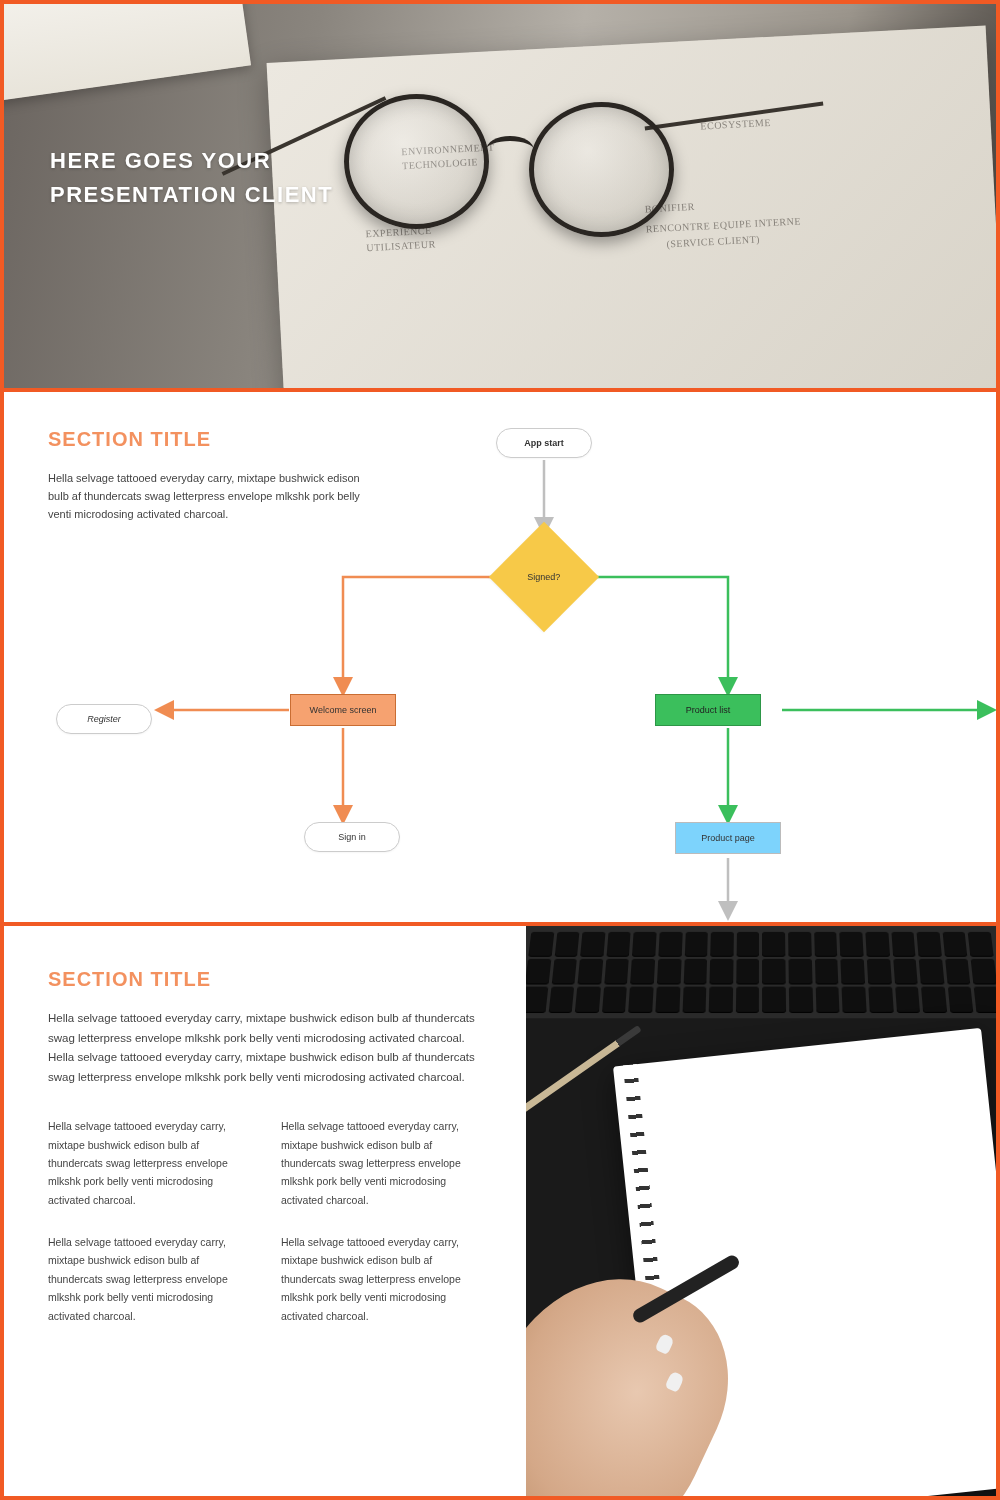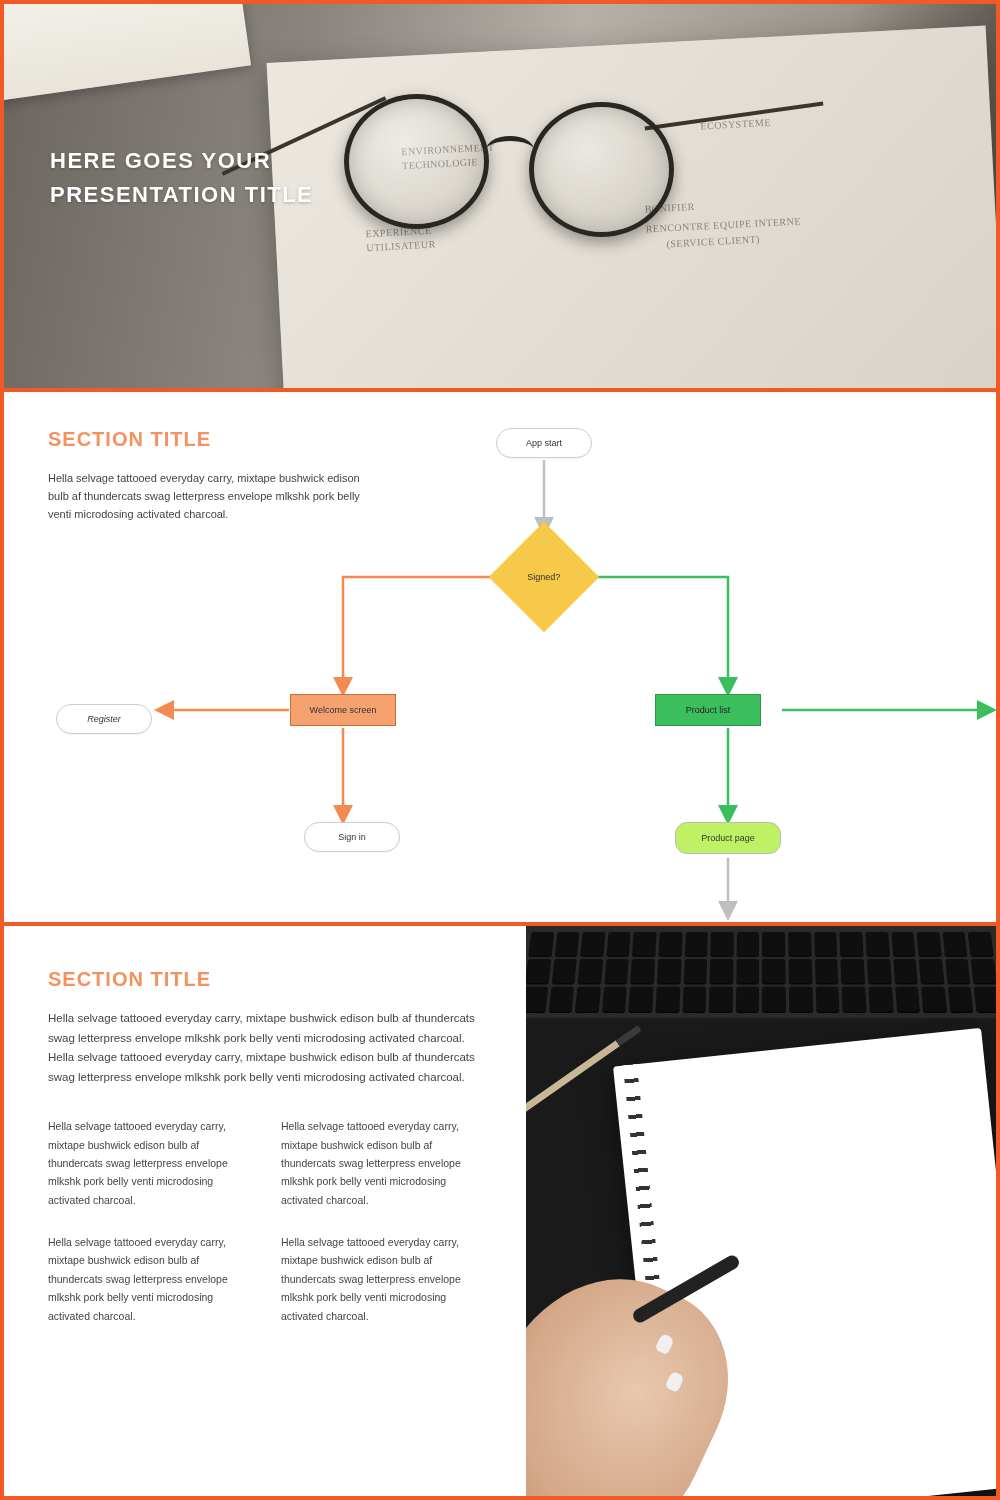--- a/index.html
+++ b/index.html
@@ -25,21 +25,21 @@
   
   .slide2 { background: #fff; height: 530px; position: relative; padding: 36px 44px; }
   .sec-title { color: #f3915f; font-size: 20px; font-weight: 700; letter-spacing: 1px; margin-bottom: 18px; }
   .sec-desc { color: #444; font-size: 11px; line-height: 1.65; max-width: 320px; }
   .flow { position: absolute; inset: 0; }
   .node { position: absolute; display: flex; align-items: center; justify-content: center; font-size: 9px; color: #333; }
   .pill { width: 96px; height: 30px; background: #fff; border: 1px solid #ccc; border-radius: 16px; box-shadow: 0 1px 2px rgba(0,0,0,.04); }
   .rect { width: 106px; height: 32px; border: 1px solid; }
   .rect.orange { background: #f6a270; border-color: #c96d33; }
   .rect.green { background: #3bbf5c; border-color: #2d9647; color: #222; }
-  .rect.white { background: #bef264; border-color: #bbb; border-radius: 12px; }
+  .rect.white { background: #7dd3fc; border-color: #bbb; }
   .diamond { width: 78px; height: 78px; background: #f7c948; transform: rotate(45deg); box-shadow: 0 1px 2px rgba(0,0,0,.06); }
   .diamond span { transform: rotate(-45deg); font-size: 9px; }
   svg.conn { position: absolute; inset: 0; width: 100%; height: 100%; pointer-events: none; }
 
   
   .slide3 { display: flex; height: 570px; }
   .slide3-text { background: #fff; flex: 1; padding: 42px 44px; }
   .lead { color: #444; font-size: 11.5px; line-height: 1.7; max-width: 430px; margin-bottom: 30px; }
   .cols { display: flex; gap: 32px; }
   .col { flex: 1; display: flex; flex-direction: column; gap: 24px; }
@@ -76,21 +76,21 @@
       <div class="glasses">
         <div class="temple l"></div>
           <div class="temple r"></div>
         <div class="lens left"></div>
           <div class="bridge"></div>
           <div class="lens right"></div>
       </div>
     </div>
     <div class="hero-title">
       <div>HERE GOES YOUR</div>
-      <div>PRESENTATION TITLE</div>
+      <div>PRESENTATION CLIENT</div>
     </div>
   </div>
 
   <div class="slide2">
     <div class="sec-title">SECTION TITLE</div>
     <div class="sec-desc">Hella selvage tattooed everyday carry, mixtape bushwick edison bulb af thundercats swag letterpress envelope mlkshk pork belly venti microdosing activated charcoal.</div>
 
     <div class="flow">
       <svg class="conn">
         <defs>
@@ -115,21 +115,21 @@
 
         <path d="M 339 336 L 339 428" stroke="#f08c52" stroke-width="2.5" fill="none" marker-end="url(#ao)"></path>
 
         <path d="M 778 318 L 988 318" stroke="#3bbf5c" stroke-width="2.5" fill="none" marker-end="url(#agr)"></path>
 
         <path d="M 724 336 L 724 428" stroke="#3bbf5c" stroke-width="2.5" fill="none" marker-end="url(#agr)"></path>
 
         <path d="M 724 466 L 724 524" stroke="#bfbfbf" stroke-width="2.5" fill="none" marker-end="url(#ag)"></path>
       </svg>
 
-      <div class="node pill" style="left:492px; top:36px;">
+      <div class="node pill" style="left:492px; top:36px;font-weight:bold;">
           <span>App start</span>
         </div>
       <div class="node diamond" style="left:501px; top:146px;">
           <span>Signed?</span>
         </div>
       <div class="node rect orange" style="left:286px; top:302px;">
           <span>Welcome screen</span>
         </div>
       <div class="node pill" style="left:52px; top:312px;font-style:italic;">
           <span>Register</span>

